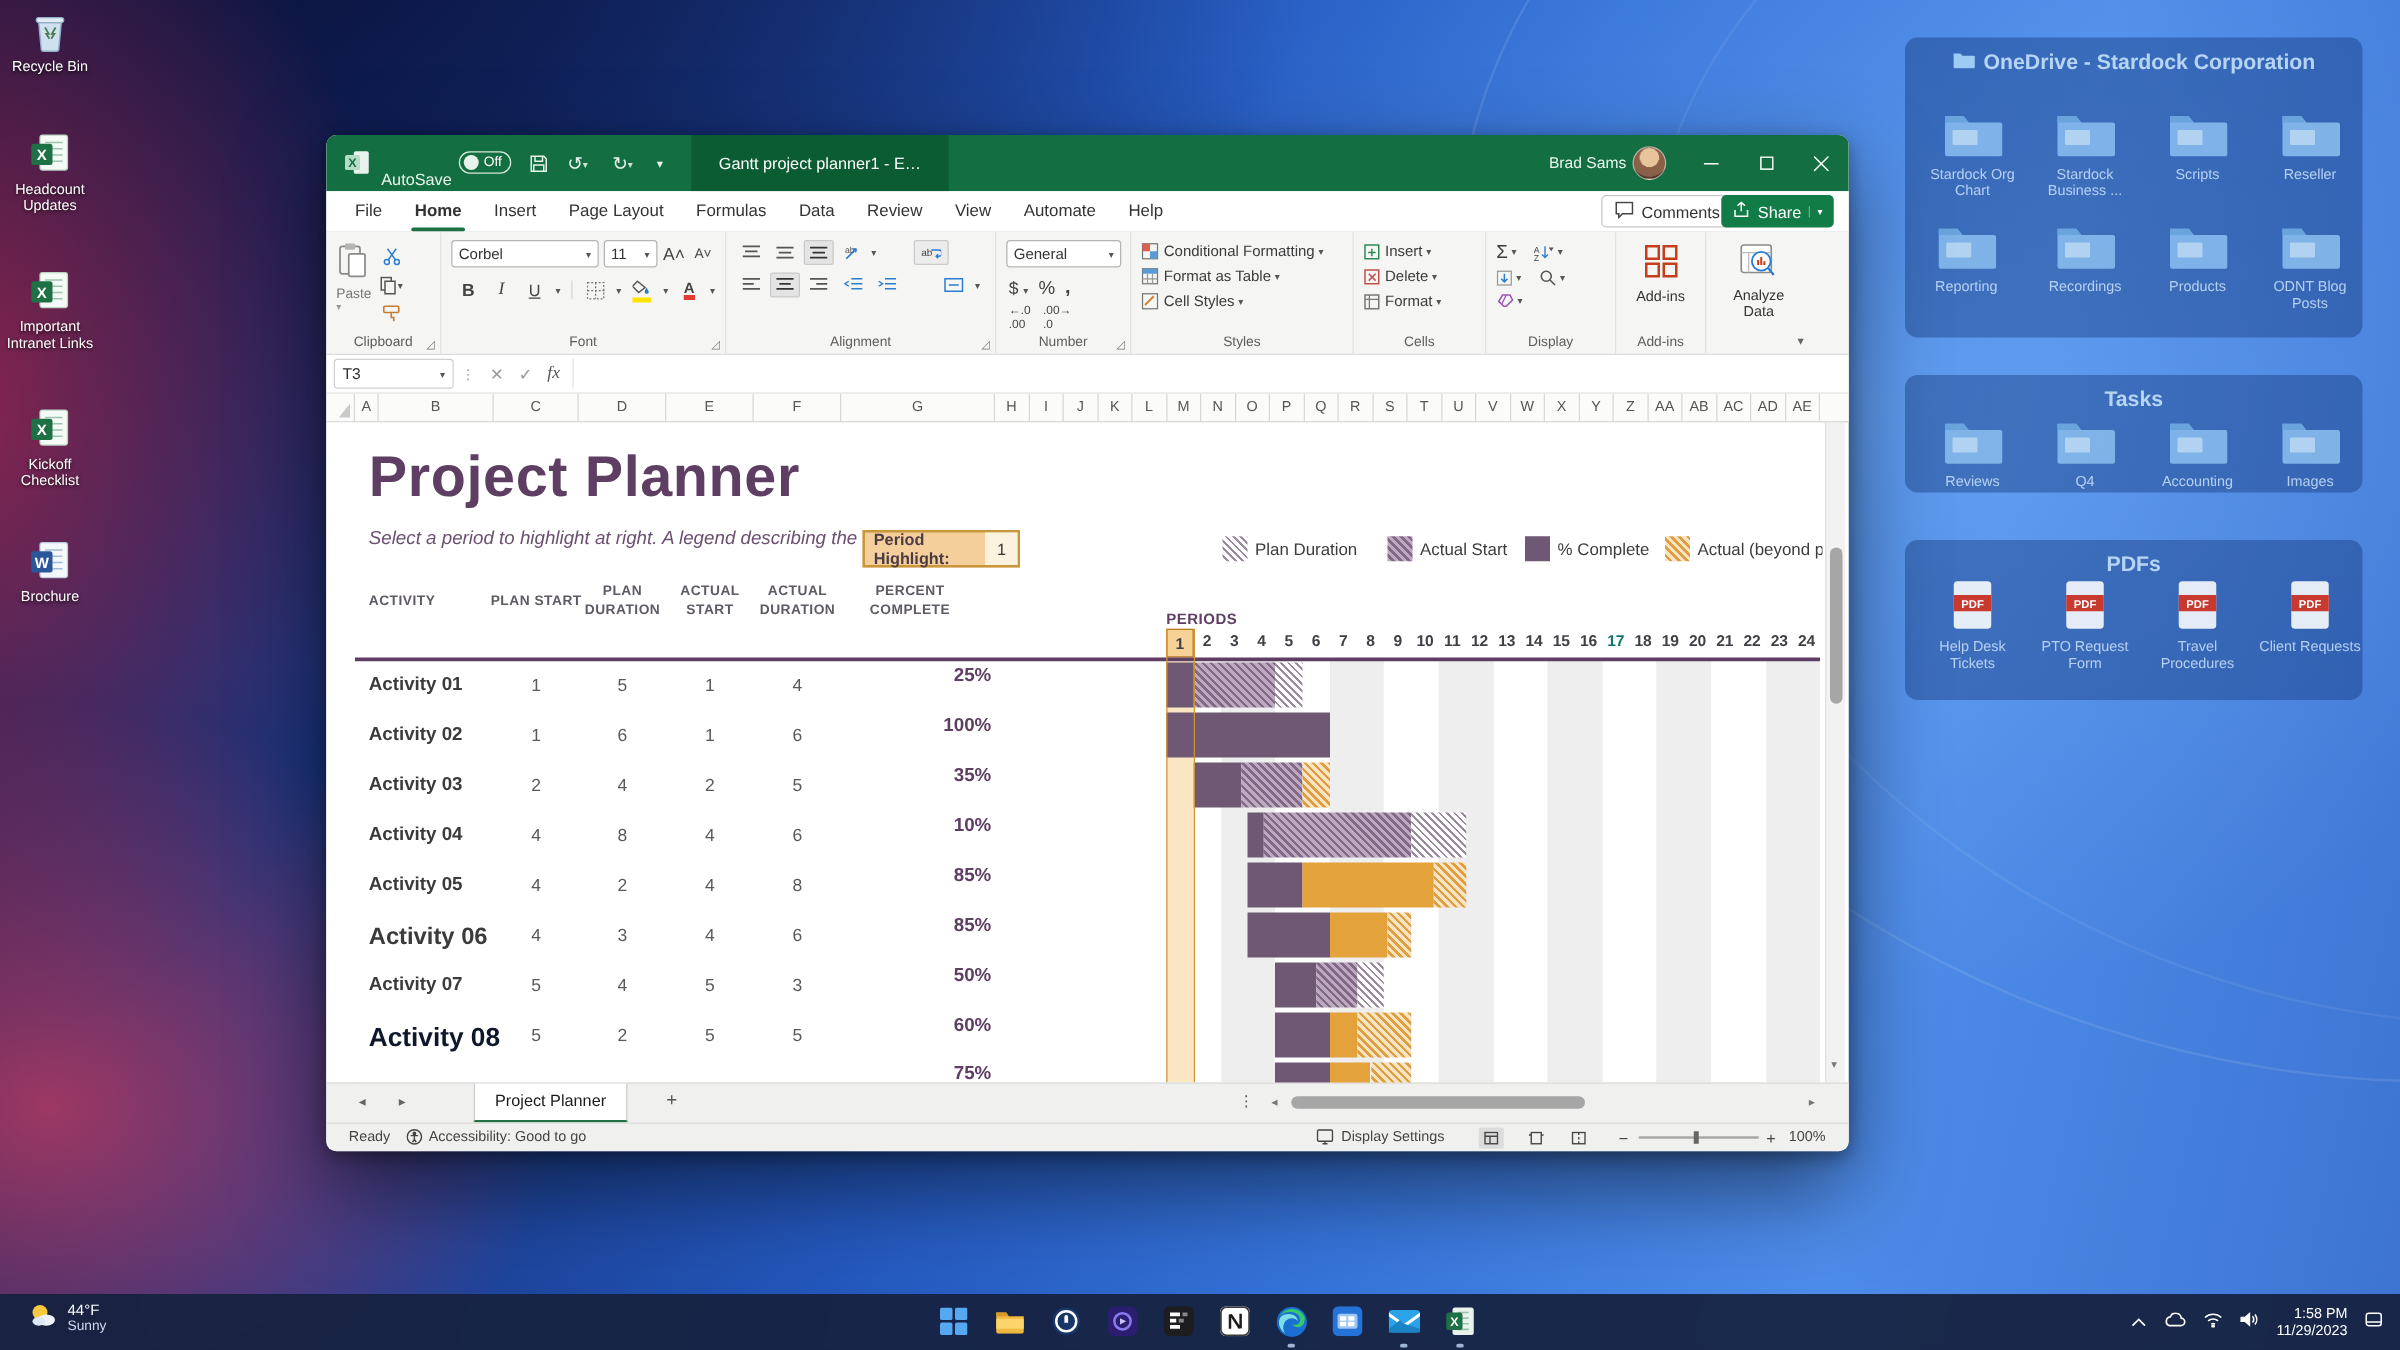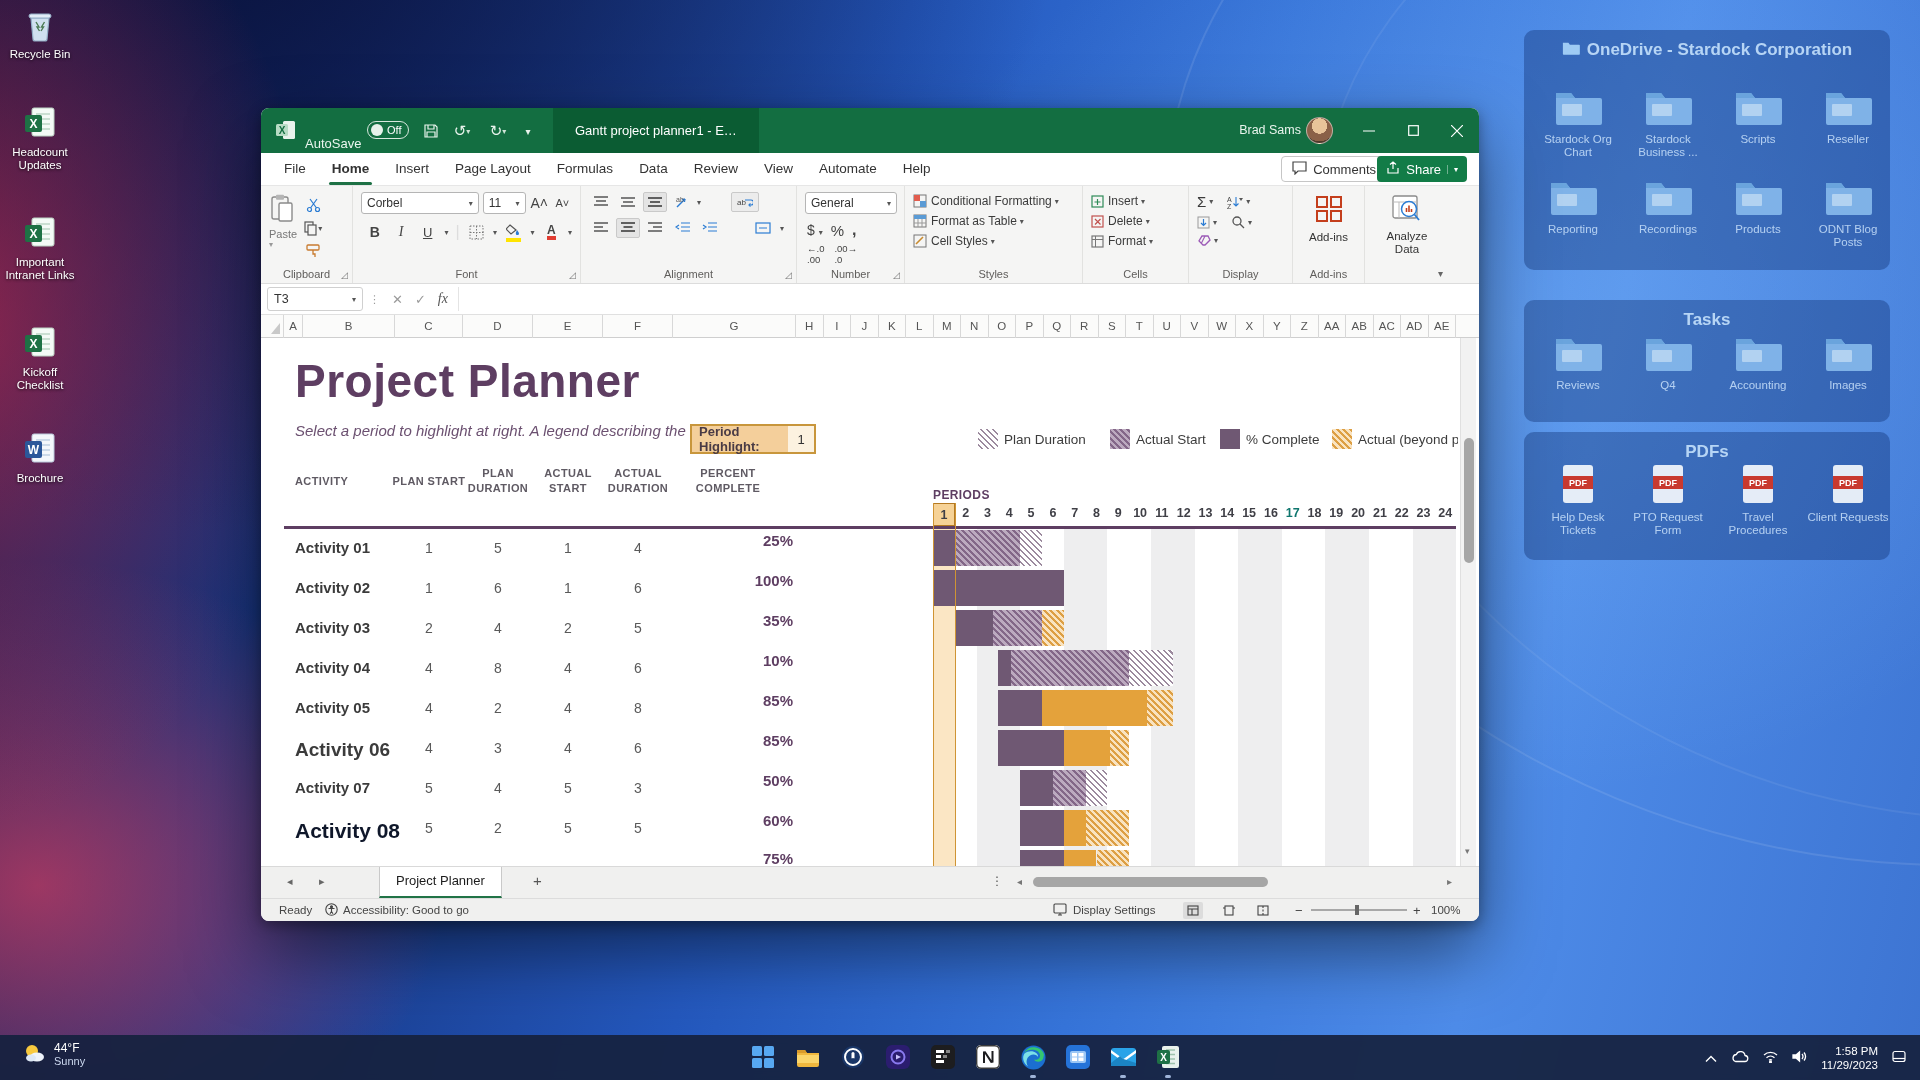--- a/index.html
+++ b/index.html
@@ -206,21 +206,21 @@
         </div>
         <div class="pitem" style="left: 280px; top: 148px;">
           <div><svg width="48" height="38" viewBox="0 0 48 38">
               <path d="M2 5h15l4 5h25a2 2 0 0 1 2 2v23a2 2 0 0 1-2 2H4a2 2 0 0 1-2-2z" fill="#86b9ec" opacity=".92"></path>
               <path d="M2 5h15l4 5H2z" fill="#6aa4dd"></path>
               <rect x="8" y="16" width="20" height="12" rx="1" fill="#c8dff5" opacity=".7"></rect>
             </svg></div>
           <div class="lbl">ODNT Blog Posts</div>
         </div>
       </div>
-      <div class="panel" style="top: 300px; height: 122px;">
+      <div class="panel" style="top: 300px; height: 94px;">
         <div class="ptitle">
           <span>Tasks</span>
         </div>
         <div class="pitem" style="left: 10px; top: 34px;">
           <div><svg width="48" height="38" viewBox="0 0 48 38">
               <path d="M2 5h15l4 5h25a2 2 0 0 1 2 2v23a2 2 0 0 1-2 2H4a2 2 0 0 1-2-2z" fill="#86b9ec" opacity=".92"></path>
               <path d="M2 5h15l4 5H2z" fill="#6aa4dd"></path>
               <rect x="8" y="16" width="20" height="12" rx="1" fill="#c8dff5" opacity=".7"></rect>
             </svg></div>
           <div class="lbl">Reviews</div>

